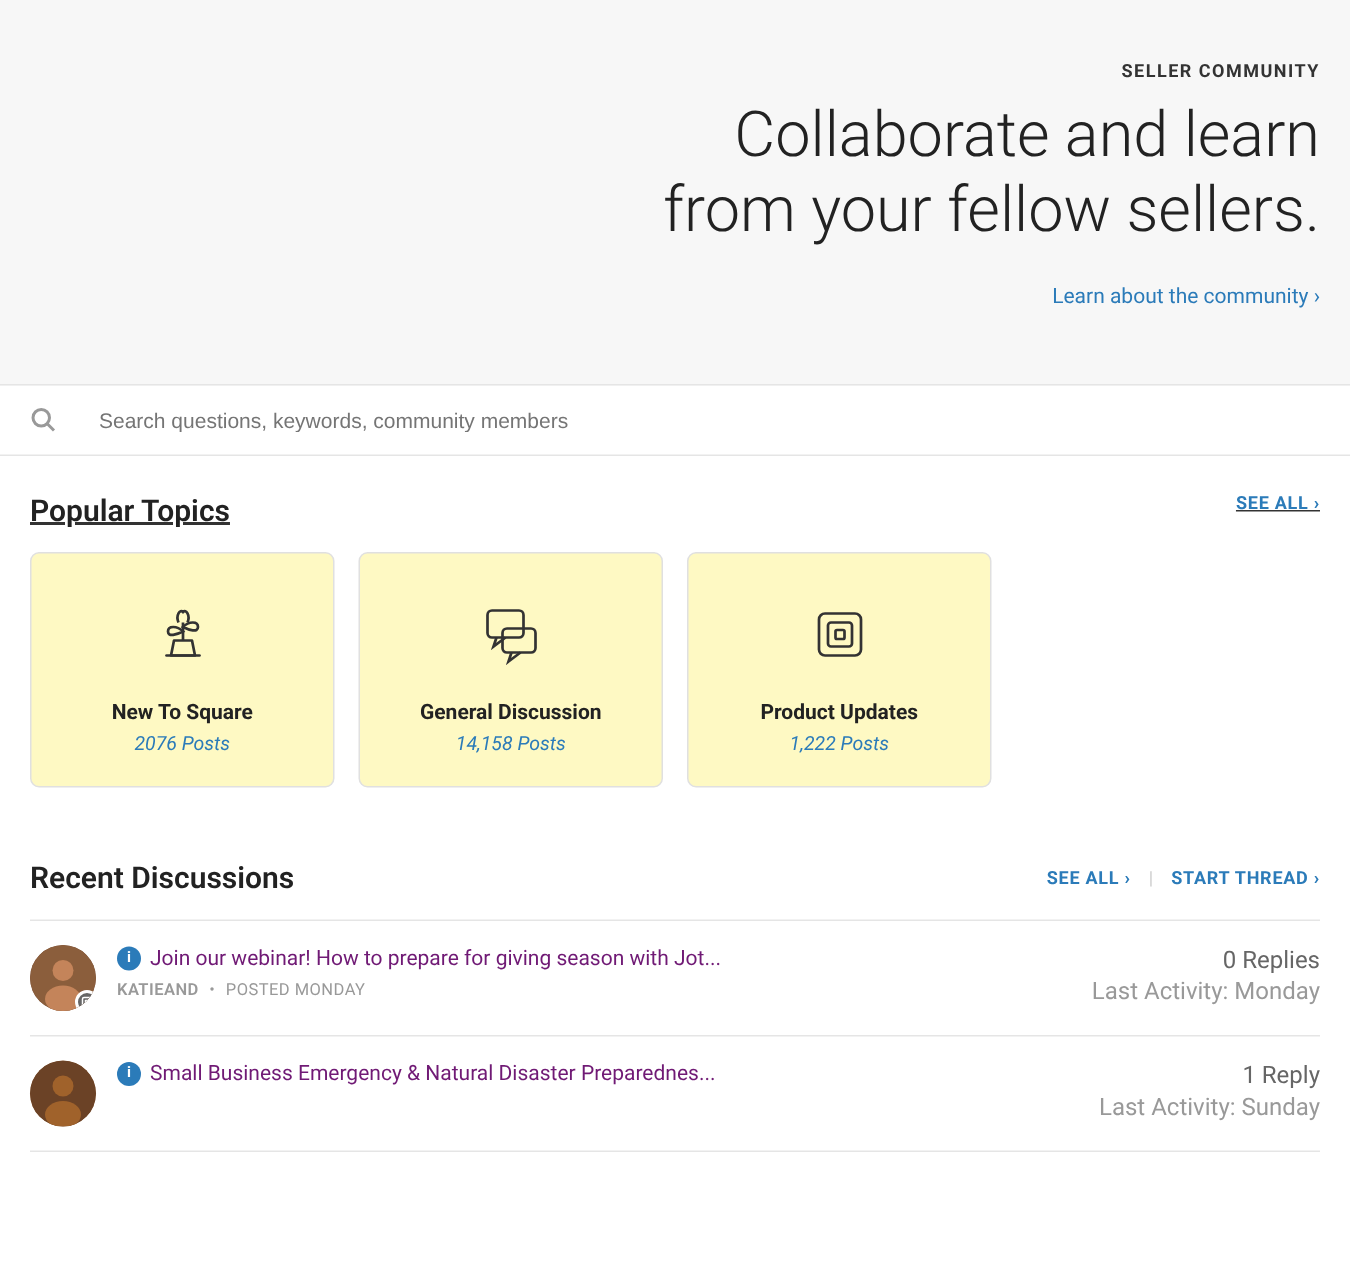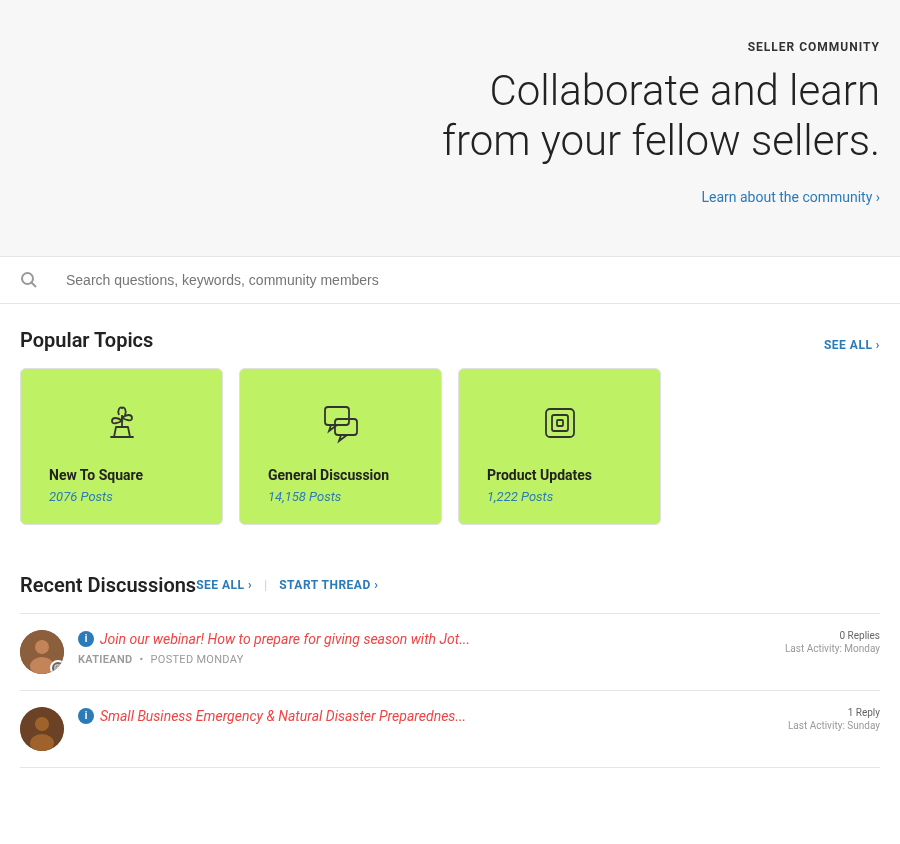--- a/index.html
+++ b/index.html
@@ -55,23 +55,24 @@
       width: 100%;
       background: transparent;
     }
 
     
     .section {
       padding: 24px 20px 0;
     }
     .section-header {
       display: flex;
-      align-items: flex-end;
+      align-items: flex-start;
       justify-content: space-between;
       margin-bottom: 16px;
+      text-decoration: underline;
     }
     .section-title {
       font-size: 20px;
       font-weight: 600;
       color: #222;
     }
     .see-all-link {
       font-size: 12px;
       font-weight: 700;
       color: #2b7bb9;
@@ -83,25 +84,25 @@
     
     .topics-grid {
       display: grid;
       grid-template-columns: repeat(4, 1fr);
       gap: 16px;
       margin-bottom: 32px;
     }
     .topic-card {
       border: 1px solid #e0e0e0;
       border-radius: 6px;
-      padding: 24px 28px 20px;
-      text-align: left;
+      padding: 24px 4px 20px;
+      text-align: center;
       cursor: pointer;
       transition: box-shadow 0.15s;
-      background: #bef264;
+      background: #fef9c3;
     }
     .topic-icon {
       display: flex;
       align-items: center;
       justify-content: center;
       margin-bottom: 14px;
       height: 60px;
     }
     .topic-name {
       font-size: 14px;
@@ -115,20 +116,21 @@
       font-style: italic;
     }
 
     
     .recent-section {
       padding: 0 20px;
     }
     .recent-header {
       display: flex;
       align-items: center;
+      justify-content: space-between;
       padding: 16px 0;
       border-bottom: 1px solid #e5e5e5;
       margin-bottom: 0;
     }
     .recent-actions {
       display: flex;
       align-items: center;
       gap: 12px;
     }
     .start-thread-link {
@@ -194,37 +196,36 @@
       font-size: 10px;
       font-weight: 700;
       display: flex;
       align-items: center;
       justify-content: center;
       flex-shrink: 0;
       margin-top: 1px;
     }
     .discussion-title {
       font-size: 14px;
-      color: #ef4444;
+      color: #701a75;
       text-decoration: none;
       line-height: 1.4;
-      font-style: italic;
     }
     .discussion-meta {
       font-size: 11px;
       color: #999;
       text-transform: uppercase;
       letter-spacing: 0.3px;
     }
     .discussion-meta .author { font-weight: 600; }
     .discussion-meta .bullet { margin: 0 4px; }
     .discussion-stats {
       text-align: right;
       flex-shrink: 0;
-      font-size: 10px;
+      font-size: 16px;
       color: #666;
     }
     .discussion-replies {
       margin-bottom: 2px;
     }
     .discussion-activity {
       color: #999;
       text-align: center;
     }
 

